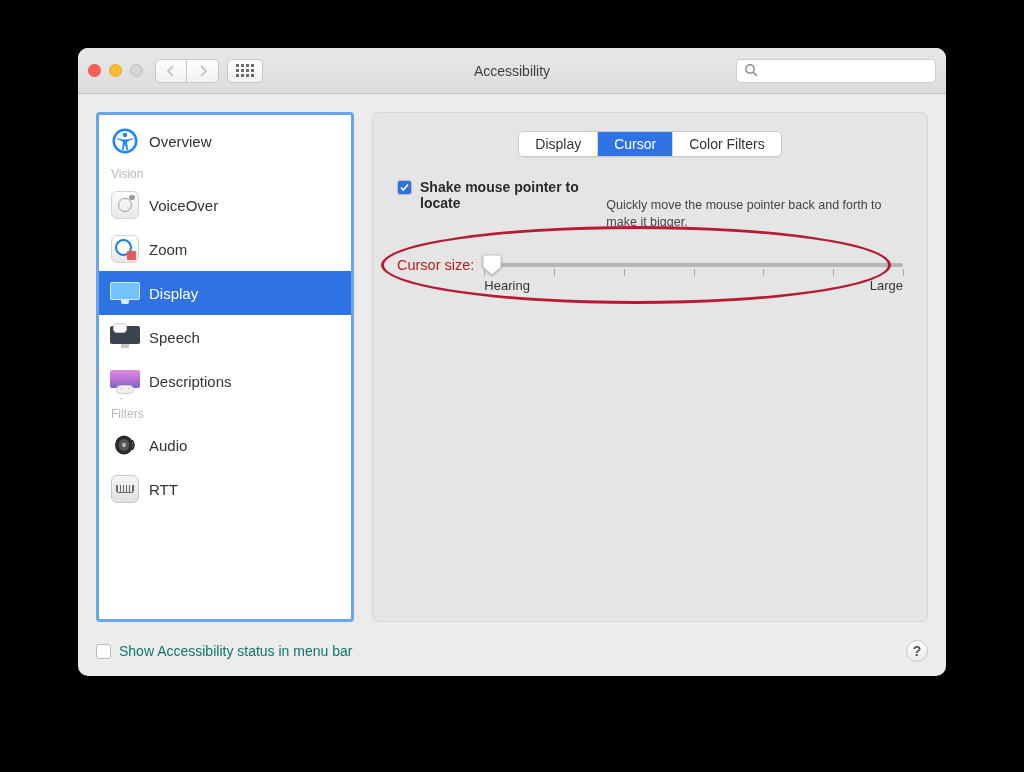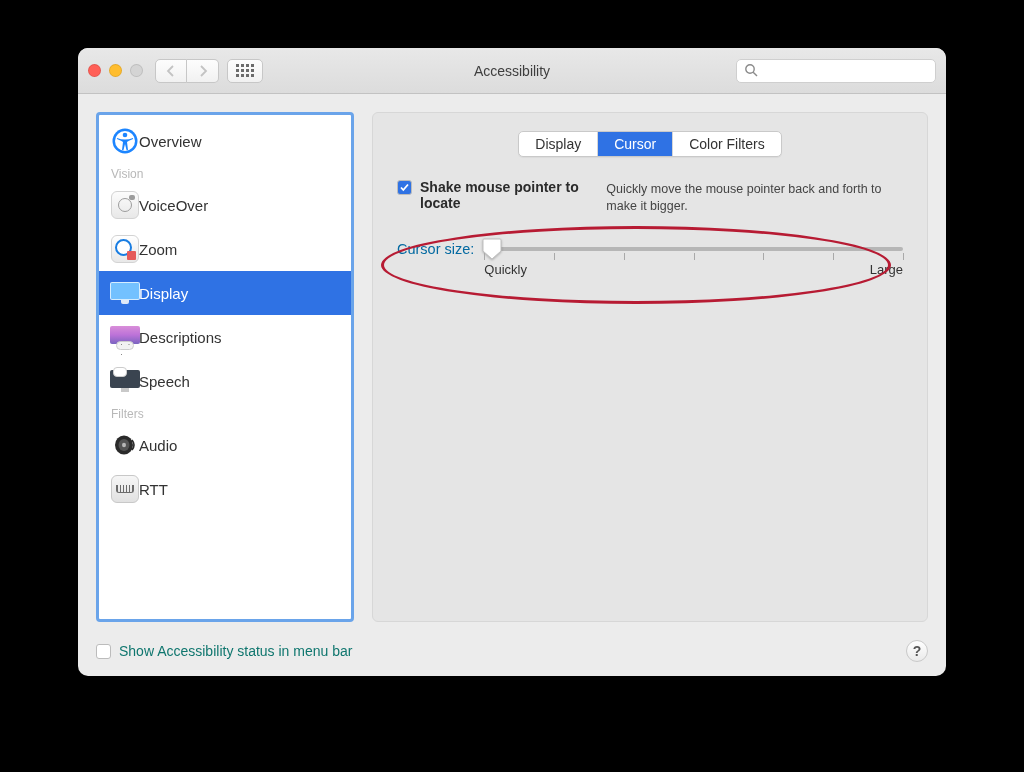--- a/index.html
+++ b/index.html
@@ -51,21 +51,21 @@
   }
   .search-icon { position:absolute; left:8px; top:4px; color:#8a8a8a; }
 
   .body { flex:1; display:flex; padding: 18px; gap:18px; }
   .sidebar {
     width: 258px; background:#fff;
     border:3px solid #6aa4ea; border-radius:4px;
     padding: 4px 0 4px 0;
     overflow:auto;
   }
-  .sb-item { display:flex; align-items:center; padding:8px 12px; font-size:15px; color:#333; }
+  .sb-item { display:flex; align-items:center; gap:10px; padding:8px 12px; font-size:15px; color:#333; }
   .sb-item.selected { background:#2f72e4; color:#fff; }
   .sb-icon { width:28px; height:28px; display:flex; align-items:center; justify-content:center; flex-shrink:0; }
   .sb-section { color:#b8b8b8; font-size:12px; padding:4px 12px 2px; }
   
   
   .ic-overview svg { width:26px; height:26px; }
   .ic-voiceover { width:28px;height:28px;border-radius:6px;background:linear-gradient(#fcfcfc,#e8e8e8);border:1px solid #d3d3d3;display:flex;align-items:center;justify-content:center;position:relative; }
   .ic-voiceover .a { position:absolute;width:14px;height:14px;border:1.6px solid #9c9c9c;border-radius:50%; }
   .ic-voiceover .dot{position:absolute;right:3px;top:3px;width:6px;height:5px;background:#9c9c9c;border-radius:2px;}
   .ic-zoom { width:28px;height:28px;border-radius:6px;background:linear-gradient(#fff,#e8e8e8);border:1px solid #d3d3d3;position:relative;overflow:hidden;}
@@ -98,24 +98,24 @@
     border:1px solid #c9c9c9; box-shadow:0 1px 1px rgba(0,0,0,0.05); margin-bottom:22px; }
   .seg div { padding:4px 16px; font-size:14px; border-right:1px solid #d6d6d6; color:#333; }
   .seg div:last-child { border-right:none;border-radius:7px; }
   .seg .active { background:#2f72e4; color:#fff; }
 
   .opt { width: 100%; display:flex; flex-direction:row; font-size:14px; color:#2b2b2b; }
   .opt-row { display:flex; align-items:flex-start; gap:8px; }
   .chk { width:15px;height:15px;border:1px solid #bcbcbc;border-radius:3px;background:#2f72e4;display:inline-flex;align-items:center;justify-content:center;flex-shrink:0;margin-top:1px;}
   .chk svg { width:11px;height:11px; }
   .opt-title { font-weight:600; }
-  .opt-desc { font-size:12.5px; color:#444; margin-left:23px; margin-top:2px; line-height:1.35; max-width:440px;}
+  .opt-desc { font-size:12.5px; color:#444; margin-left:23px; margin-top:18px; line-height:1.35; max-width:440px;}
 
   .slider-block { margin-top:26px; display:flex; align-items:flex-start; gap:10px; width:100%; position:relative; }
-  .slider-label { font-size:14.5px; color:#0369a1; white-space:nowrap; }
+  .slider-label { font-size:14.5px; color:#b91c1c; white-space:nowrap; }
   .slider-wrap { flex:1; position:relative; padding-top:6px; }
   .track { height:4px; background:#b6b6b6; border-radius:2px; position:relative; }
   .ticks { position:relative; height:8px; margin-top:2px; }
   .ticks i { position:absolute; top:0; width:1px; height:7px; background:#a9a9a9; }
   .thumb { position:absolute; left:-2px; top:-3px; }
   .thumb svg { width:20px; height:22px; filter: drop-shadow(0 1px 1px rgba(0,0,0,0.25)); }
   .slider-ends { display:flex; justify-content:space-between; font-size:13px; color:#333; margin-top:1px; }
 
   .anno-ellipse {
     position:absolute; border:3px solid #b71b33; border-radius:50%;
@@ -216,36 +216,36 @@
         <span class="sb-icon">
             <span class="ic-display">
               <div class="screen"></div>
               <div class="stand"></div>
             </span>
           </span>
         <span>Display</span>
       </div>
       <div class="sb-item">
         <span class="sb-icon">
-            <span class="ic-desc">
-              <div class="screen"></div>
-              <div class="bubble"></div>
-            </span>
-          </span>
-        <span>Descriptions</span>
-      </div>
-      <div class="sb-item">
-        <span class="sb-icon">
             <span class="ic-speech">
               <div class="screen"></div>
               <div class="bubble"></div>
               <div class="stand"></div>
             </span>
           </span>
         <span>Speech</span>
+      </div>
+      <div class="sb-item">
+        <span class="sb-icon">
+            <span class="ic-desc">
+              <div class="screen"></div>
+              <div class="bubble"></div>
+            </span>
+          </span>
+        <span>Descriptions</span>
       </div>
       <div class="sb-section">Filters</div>
       <div class="sb-item">
         <span class="sb-icon ic-audio">
           <svg viewBox="0 0 26 26">
               <ellipse cx="12" cy="13" rx="9" ry="9.5" fill="#2a2a2a"></ellipse>
               <ellipse cx="12" cy="13" rx="5.5" ry="6" fill="#545454"></ellipse>
               <ellipse cx="12" cy="13" rx="2" ry="2.2" fill="#b8b8b8"></ellipse>
               <path d="M20 8 Q24 13 20 18" fill="none" stroke="#2a2a2a" stroke-width="1.6"></path>
             </svg>
@@ -293,21 +293,21 @@
           <div class="ticks">
             <i style="left:0%"></i>
               <i style="left:16.6%"></i>
               <i style="left:33.3%"></i>
               <i style="left:50%"></i>
               <i style="left:66.6%"></i>
               <i style="left:83.3%"></i>
               <i style="left:100%"></i>
           </div>
           <div class="slider-ends">
-            <span>Quickly</span>
+            <span>Hearing</span>
             <span>Large</span>
           </div>
         </div>
       </div>
 
       <div class="anno-ellipse"></div>
     </div>
 
   </div>
 

